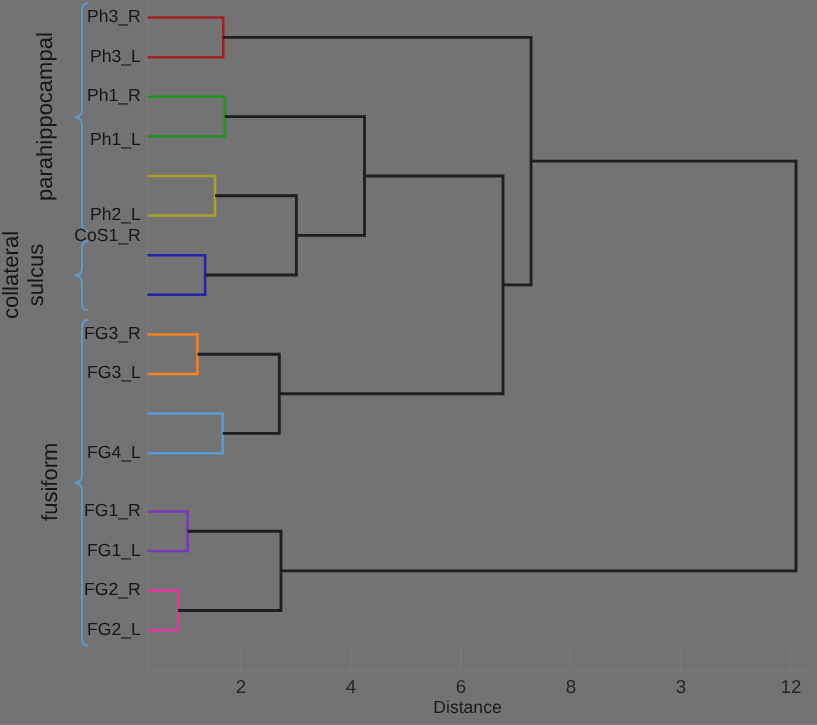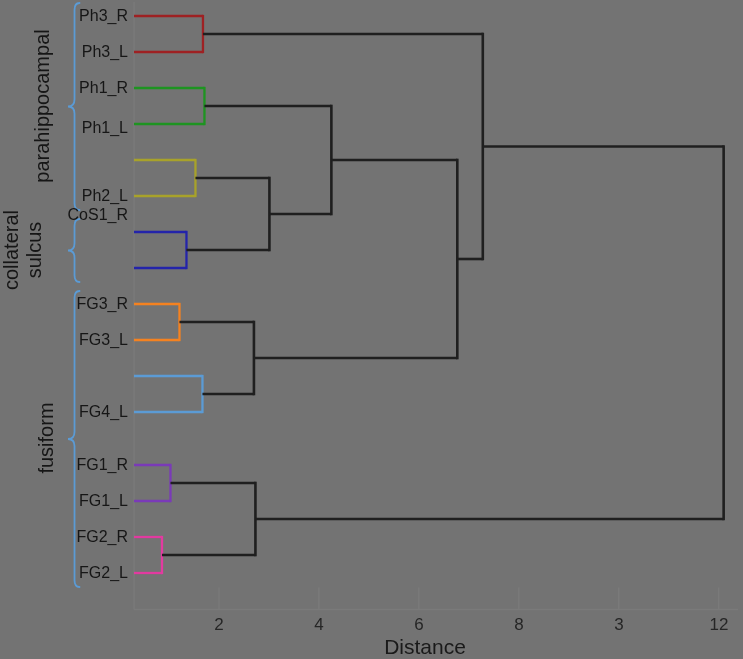--- a/index.html
+++ b/index.html
@@ -6,21 +6,21 @@
   .fig{position:relative;width:743px;height:659px;background:#737373;
        font-family:"Liberation Sans",sans-serif;overflow:hidden;}
   svg{position:absolute;left:0;top:0;}
   .leaf-label{position:absolute;left:0;width:128px;text-align:right;
        font-size:16px;line-height:16px;color:#161616;}
   .rot{position:absolute;transform:translate(-50%,-50%) rotate(-90deg);
        white-space:nowrap;font-size:20px;color:#161616;}
   .tick-label{position:absolute;top:615px;width:40px;text-align:center;
        font-size:17px;color:#262626;}
   .xlabel{position:absolute;left:345px;top:635px;width:160px;text-align:center;
-       font-size:21px;color:#1a1a1a;}
+       font-size:16px;color:#1a1a1a;}
 </style>
 </head>
 <body>
 
 <div class="fig">
 
   <svg id="plot" width="743" height="659" viewBox="0 0 743 659">
       <line x1="134" y1="2" x2="134" y2="609.5" stroke="#7a7a7a" stroke-width="1.4"></line>
       <line x1="134" y1="609.5" x2="738" y2="609.5" stroke="#7a7a7a" stroke-width="1.4"></line>
       <line x1="218.949" y1="609.5" x2="218.949" y2="587.5" stroke="#7a7a7a" stroke-width="1.4"></line>

